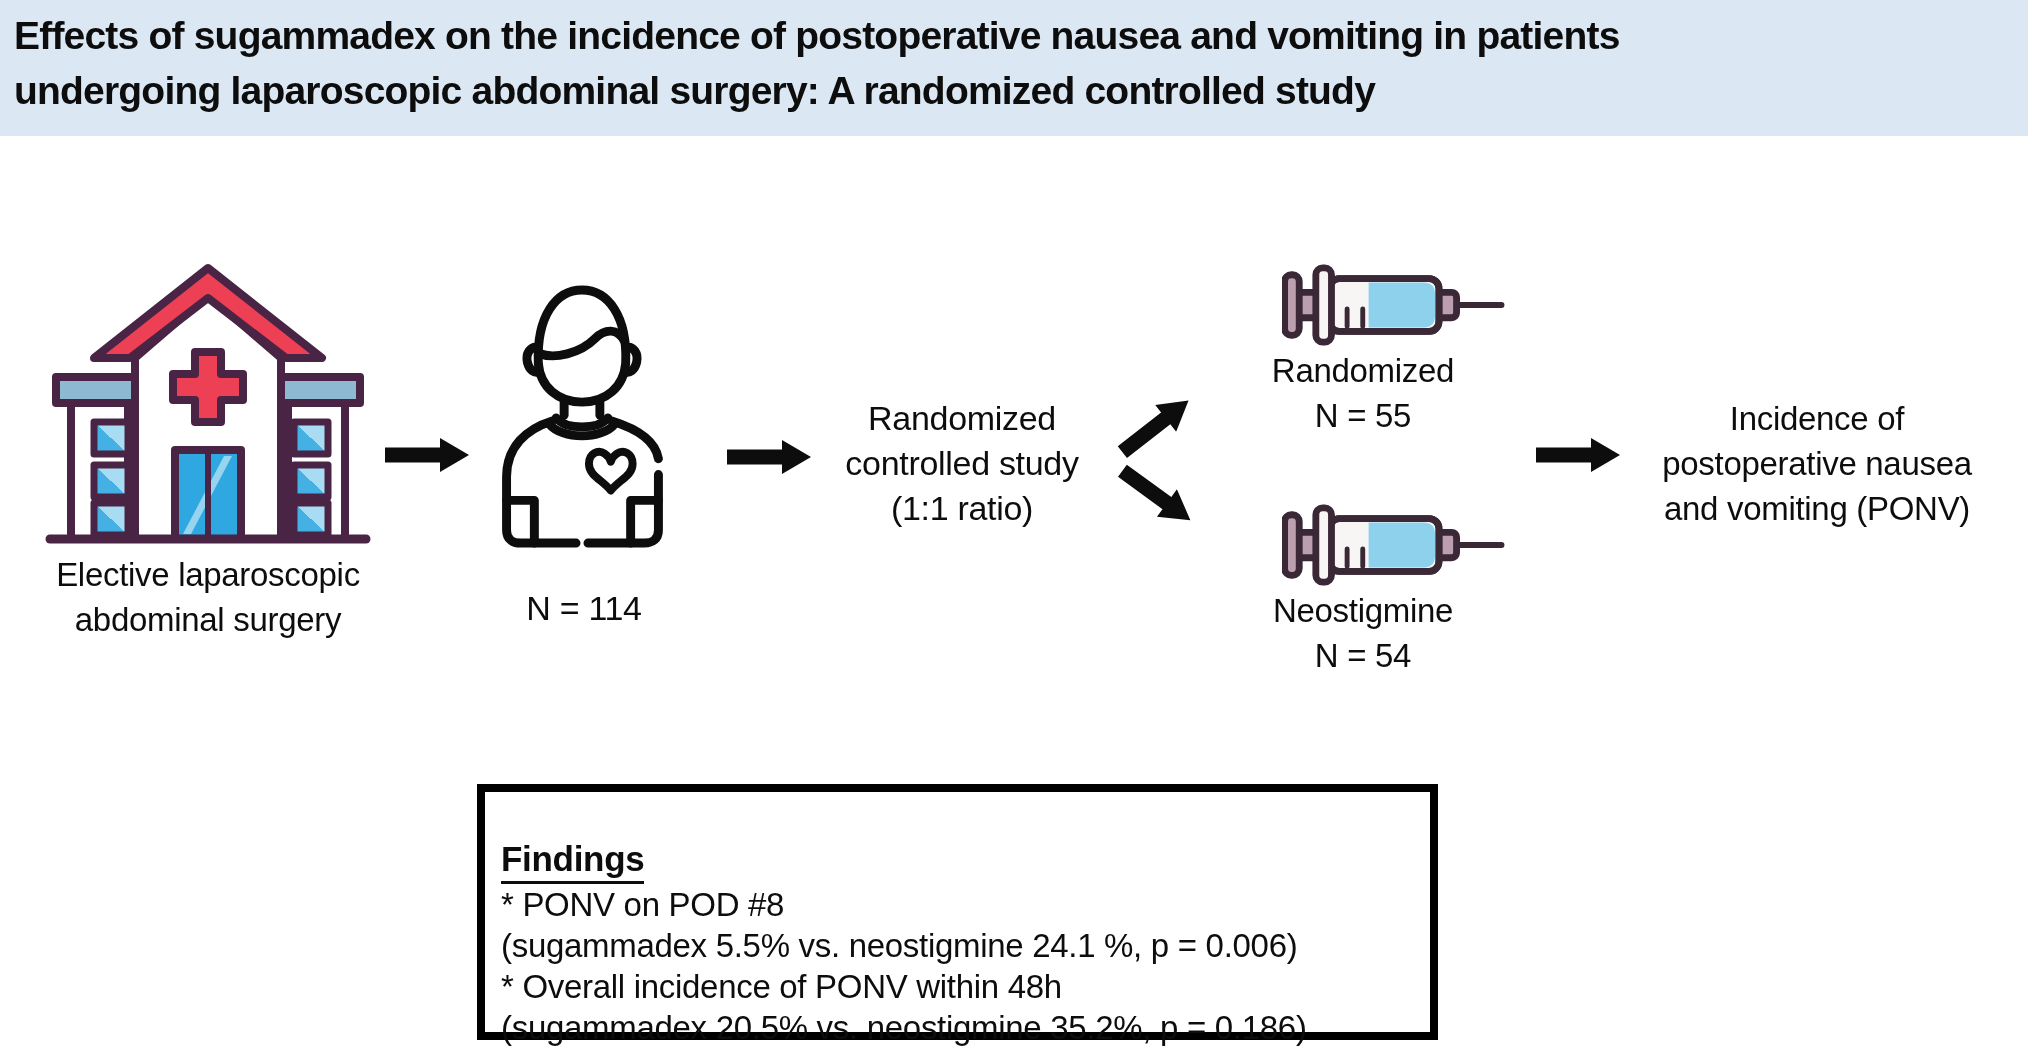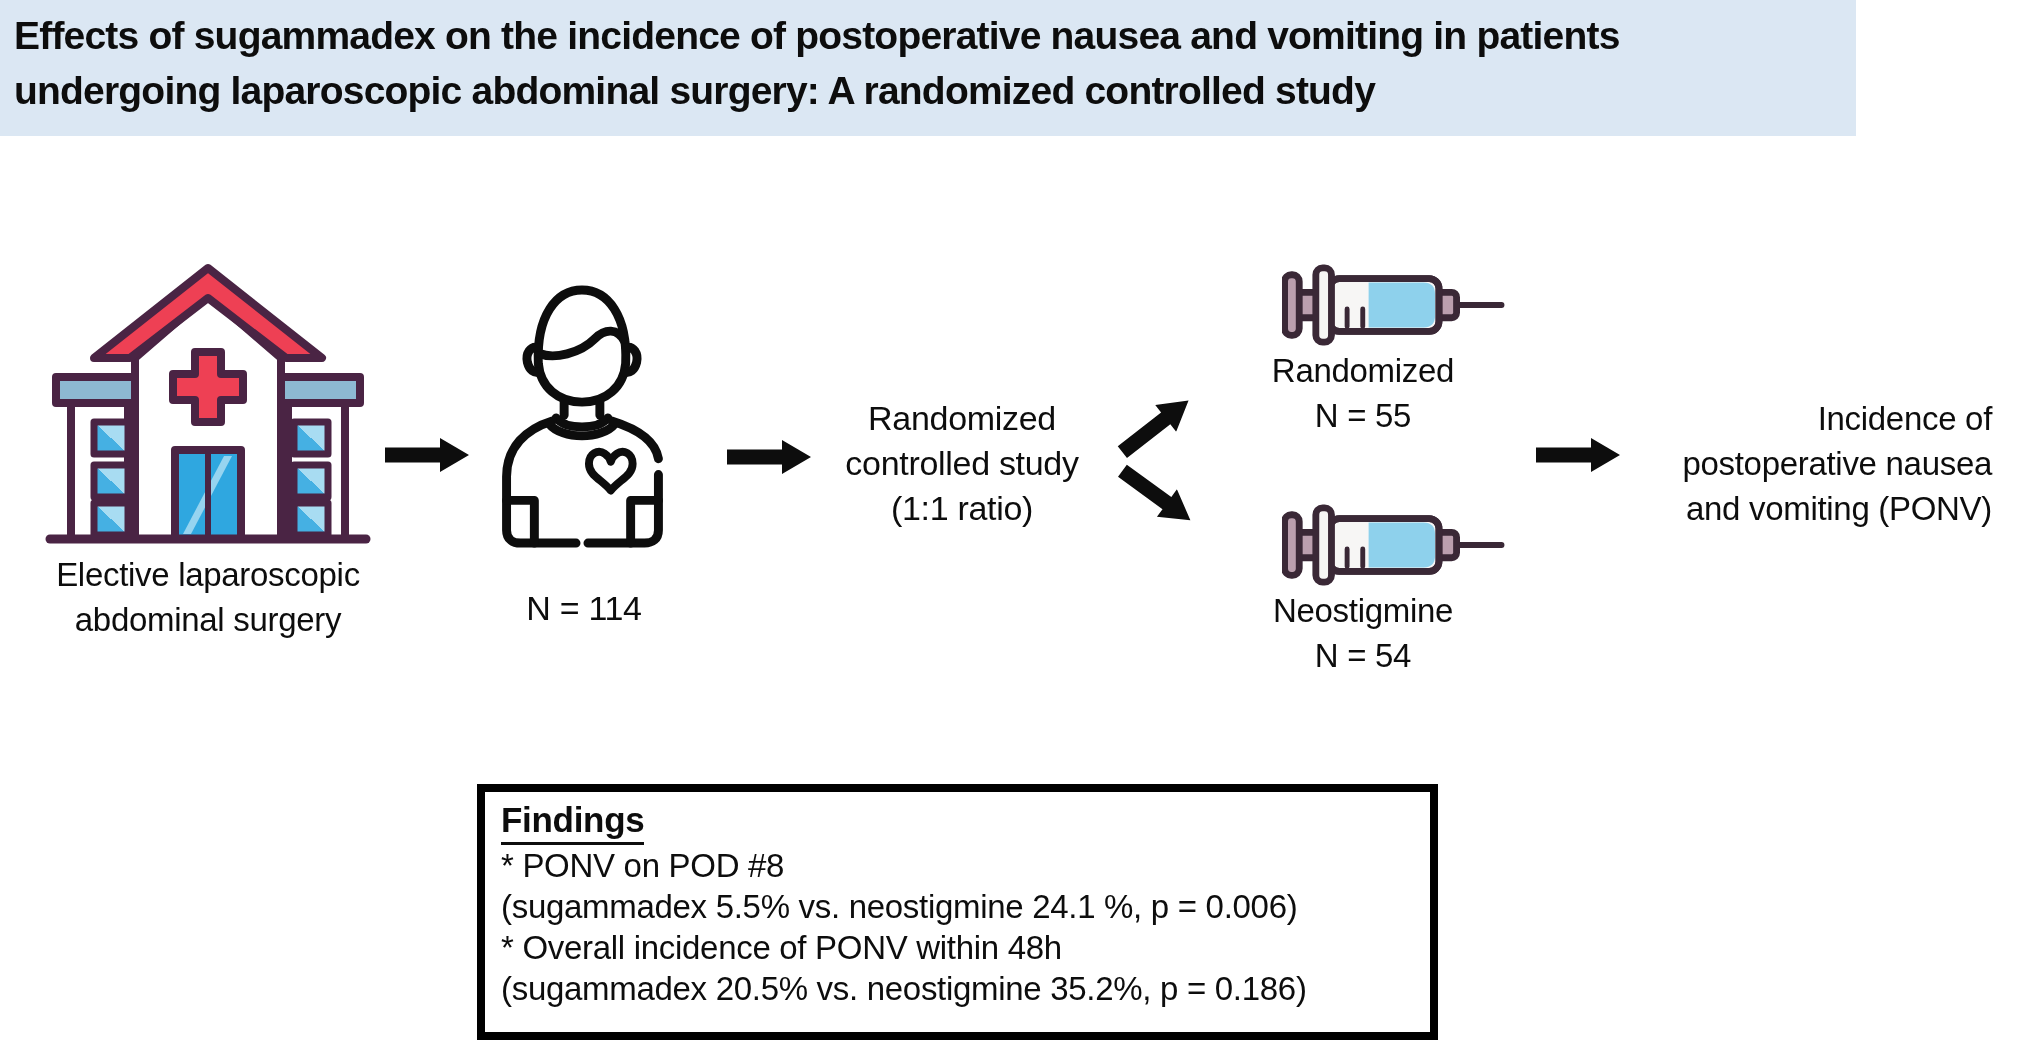--- a/index.html
+++ b/index.html
@@ -1,27 +1,27 @@
 <!DOCTYPE html>
 <html style="--title-bar-bg: #dbe7f3; --text: #0d0d0d; --icon-outline: #4a2444; --syringe-outline: #3a2836; --red: #ee4054; --window-blue: #45b0e3; --window-blue-light: #a8dcf2; --door-blue: #2fa7e0; --canopy-blue-gray: #8db9d2; --plunger-mauve: #bb9fae; --liquid-blue: #8ed1ec;"><head>
 <meta charset="utf-8">
 <style>
   html,body{margin:0;padding:0;background:#fff;}
   .canvas{position:relative;width:2032px;height:1047px;background:#ffffff;overflow:hidden;
           font-family:"Liberation Sans",sans-serif;color:var(--text,#0d0d0d);}
   .abs{position:absolute;}
-  .title-bar{left:0;top:0;width:1856px;height:136px;background:var(--title-bar-bg,#dbe7f3);
+  .title-bar{left:0;top:0;width:2028px;height:136px;background:var(--title-bar-bg,#dbe7f3);
              box-sizing:border-box;padding:8px 0 0 14px;}
   .title-line{font-weight:bold;font-size:39px;line-height:55px;letter-spacing:-0.8px;white-space:nowrap;}
   .label{font-size:33px;line-height:45px;letter-spacing:-0.3px;text-align:center;}
-  .label-left{text-align:right;}
+  .label-left{text-align:center;}
   .findings{left:477px;top:784px;width:961px;height:256px;box-sizing:border-box;
             border:8px solid #000;background:#fff;padding:6px 16px 0 16px;}
   .findings-heading{display:inline-block;font-size:35px;font-weight:bold;line-height:44px;
-                    border-bottom:3px solid #0d0d0d;letter-spacing:-0.3px;}
+                    border-bottom:3px solid #0d0d0d;letter-spacing:-0.3px;margin-top:39px;}
   .findings-line{font-size:33px;line-height:41px;letter-spacing:-0.3px;white-space:nowrap;}
   .arrow-svg{display:block;}
   .win{fill:url(#winGrad);}
 </style>
 </head>
 <body>
 
 <div class="canvas">
 
   <div class="abs title-bar">

